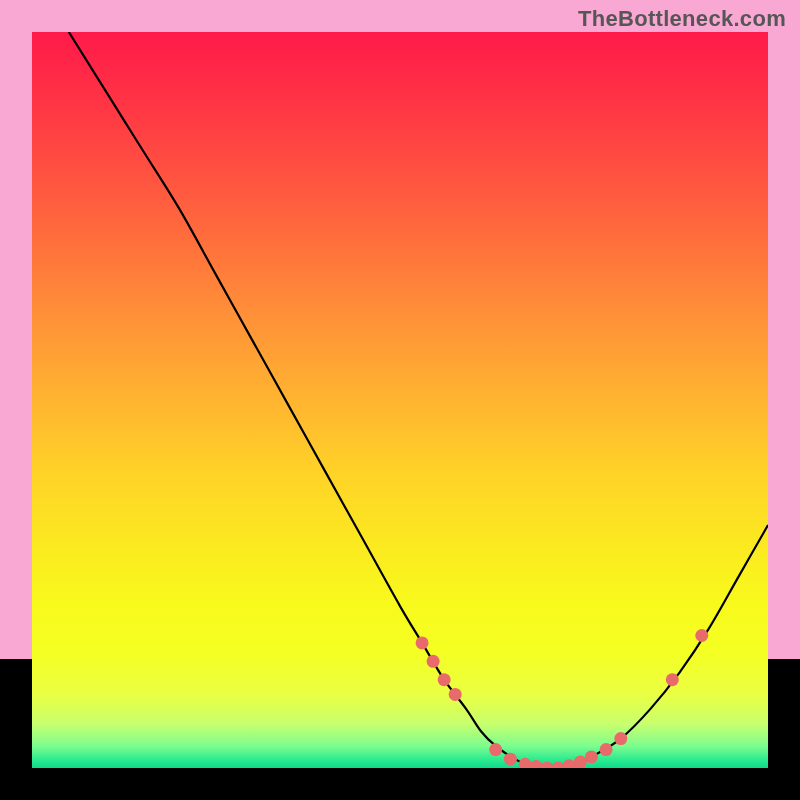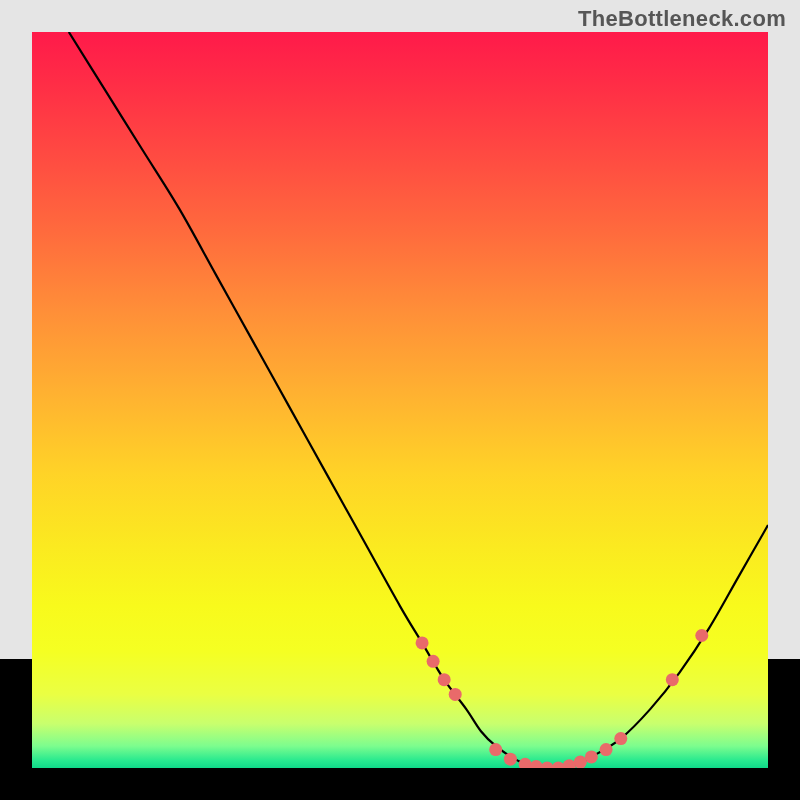--- a/index.html
+++ b/index.html
@@ -1,21 +1,21 @@
 <!DOCTYPE html>
 <html><head>
 <meta charset="utf-8">
 <style>
   * { margin: 0; padding: 0; box-sizing: border-box; }
   html, body { width: 800px; height: 800px; background: #000; overflow: hidden; }
   .container {
     position: relative;
     width: 800px;
     height: 659px;
-    background: #e5e5e5;
+    background: #f9a8d4;
   }
   .attribution {
     position: absolute;
     top: 6px;
     right: 14px;
     font-family: Arial, Helvetica, sans-serif;
     font-size: 22px;
     font-weight: bold;
     color: #565656;
     letter-spacing: 0.3px;

